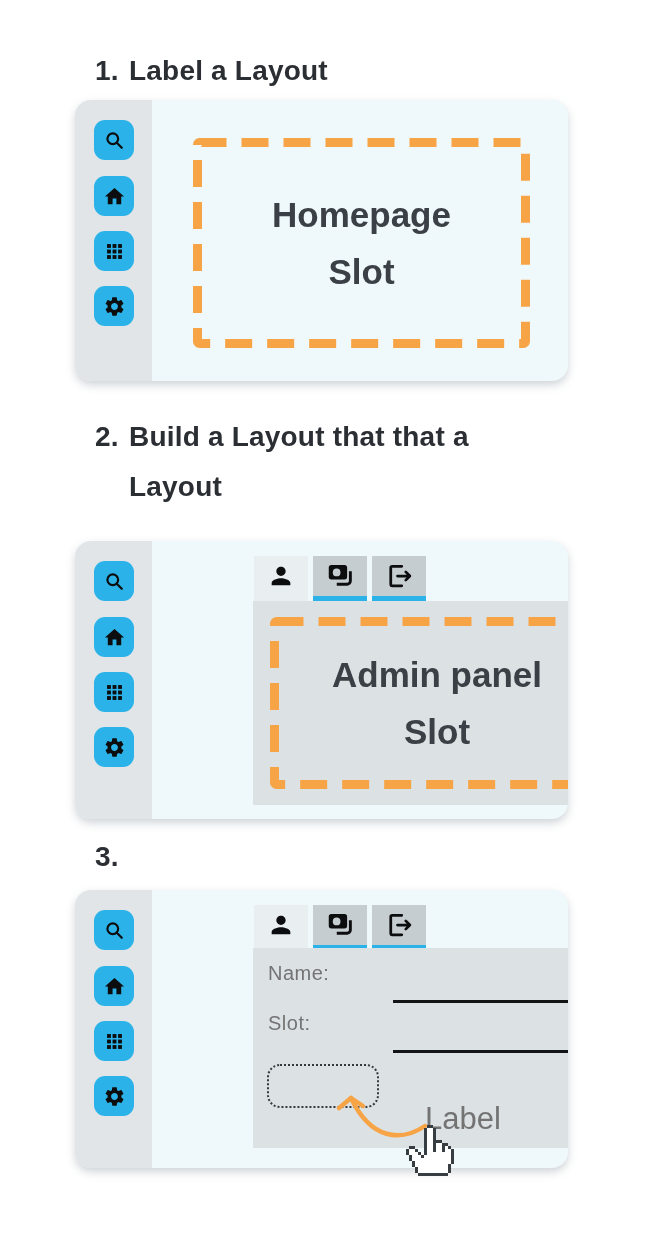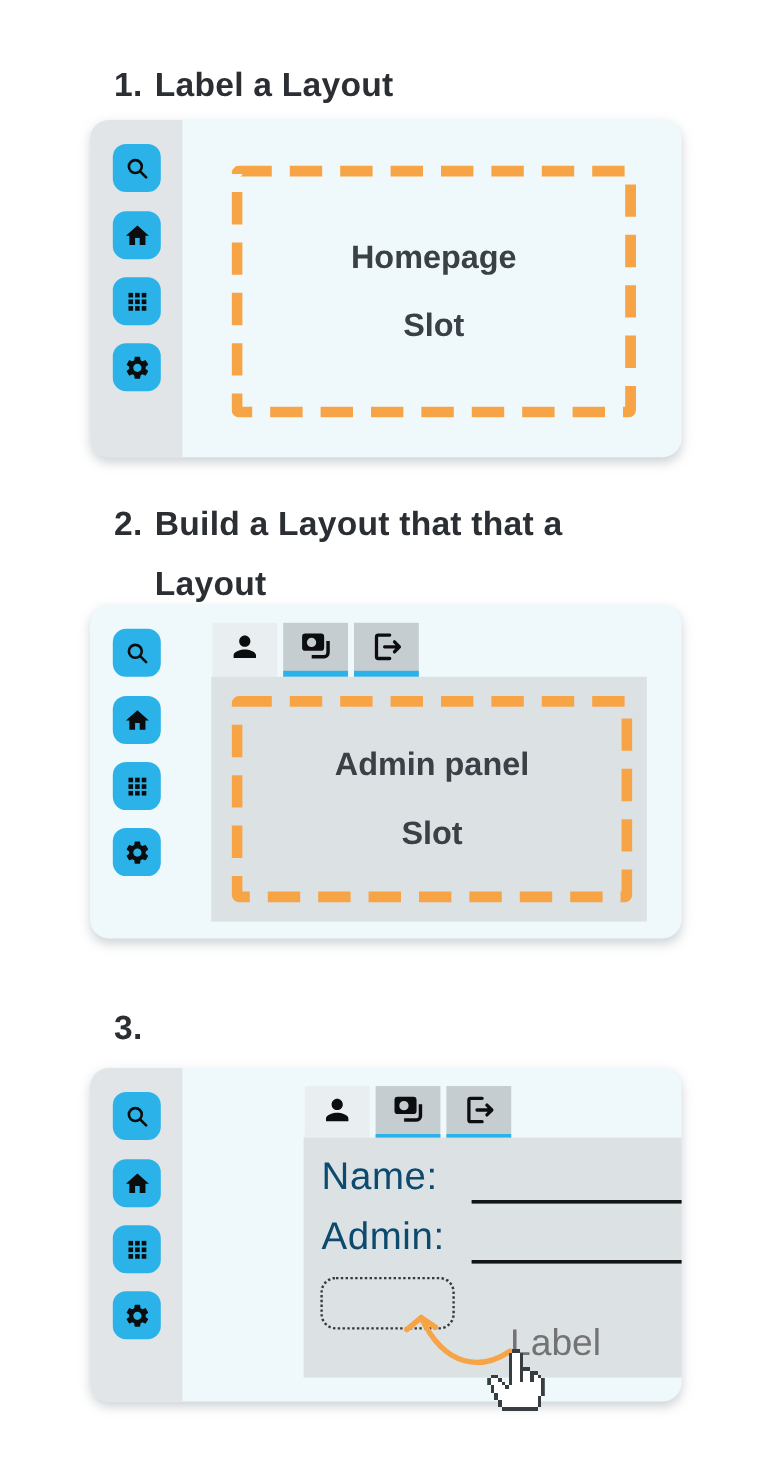--- a/index.html
+++ b/index.html
@@ -43,25 +43,25 @@
 
   
   .panel { position:absolute; left:101px; width:363px; background:#dce1e4; }
 
   
   .slot { position:absolute; }
   .slot svg { display:block; }
   .slot-text {
     position:absolute; inset:0; display:flex; flex-direction:column;
     align-items:center; justify-content:center;
-    font-size:27px; font-weight:700; color:#3a4045; line-height:57px;
-  }
-
-  
-  .f-label { position:absolute; font-size:32px; color:#0c4a6e; letter-spacing:0.5px; }
+    font-size:35px; font-weight:700; color:#3a4045; line-height:57px;
+  }
+
+  
+  .f-label { position:absolute; font-size:20px; color:#737373; letter-spacing:0.5px; }
   .f-line  { position:absolute; left:140px; width:203px; height:2.5px; background:#121415; }
   .dotted-box {
     position:absolute; left:14px; top:116px; width:112px; height:44px;
     border:2.5px dotted #34393d; border-radius:13px;
   }
   .annotation { position:absolute; left:172px; top:153px; font-size:31px; color:#737373; }
   .arrow-svg { position:absolute; left:76px; top:134px; }
 
   
   .cursor { position:absolute; left:406px; top:1121px; z-index:10; }
@@ -121,21 +121,21 @@
         </div>
       </div>
     </div>
   </div>
 
   <div class="step-heading" id="heading-2" style="top:412px;">
     <span class="num">2.</span>
     <span class="title">Build a Layout that that a Layout</span>
   </div>
 
-  <div class="card" style="top:504px;flex-direction:column;">
+  <div class="card" style="top:541px;">
     <div class="m-sidebar">
       <div class="sq-btn b1">
         <svg width="23" height="23" viewBox="0 0 24 24" fill="none" stroke="#0c0d0e" stroke-width="2.3" stroke-linecap="round">
           <circle cx="10.2" cy="10.2" r="5.6"></circle>
             <line x1="14.6" y1="14.6" x2="19.6" y2="19.6"></line>
         </svg>
       </div>
       <div class="sq-btn b2">
         <svg width="23" height="23" viewBox="0 0 24 24" fill="#0c0d0e">
           <path d="M10 20v-6h4v6h5v-8h3L12 3 2 12h3v8z"></path>
@@ -246,21 +246,21 @@
         <div class="tab tab-plain">
           <svg width="30" height="30" viewBox="0 0 24 24" fill="none" stroke="#0c0d0e" stroke-width="2.2" stroke-linecap="round" stroke-linejoin="round">
             <path d="M14.2 4.2 H6.6 A1.2 1.2 0 0 0 5.4 5.4 V18.6 A1.2 1.2 0 0 0 6.6 19.8 H14.2"></path>
             <path d="M10.8 12 H20.6 M17.4 8.7 L20.7 12 L17.4 15.3"></path>
           </svg>
         </div>
       </div>
       <div class="panel" style="top:58px; height:200px;">
         <div class="f-label" style="left:15px; top:14px;">Name:</div>
         <div class="f-line" style="top:52px;"></div>
-        <div class="f-label" style="left:15px; top:64px;">Admin:</div>
+        <div class="f-label" style="left:15px; top:64px;">Slot:</div>
         <div class="f-line" style="top:102px;"></div>
         <div class="dotted-box"></div>
         <svg class="arrow-svg" width="115" height="62" viewBox="0 0 115 62" fill="none" stroke="#f7a447" stroke-width="4.5" stroke-linecap="round" stroke-linejoin="round">
           <path d="M96 44 C 72 60, 42 58, 22 16"></path>
           <path d="M22 16 L10 26 M22 16 L34 24"></path>
         </svg>
         <div class="annotation">Label</div>
       </div>
     </div>
   </div>

